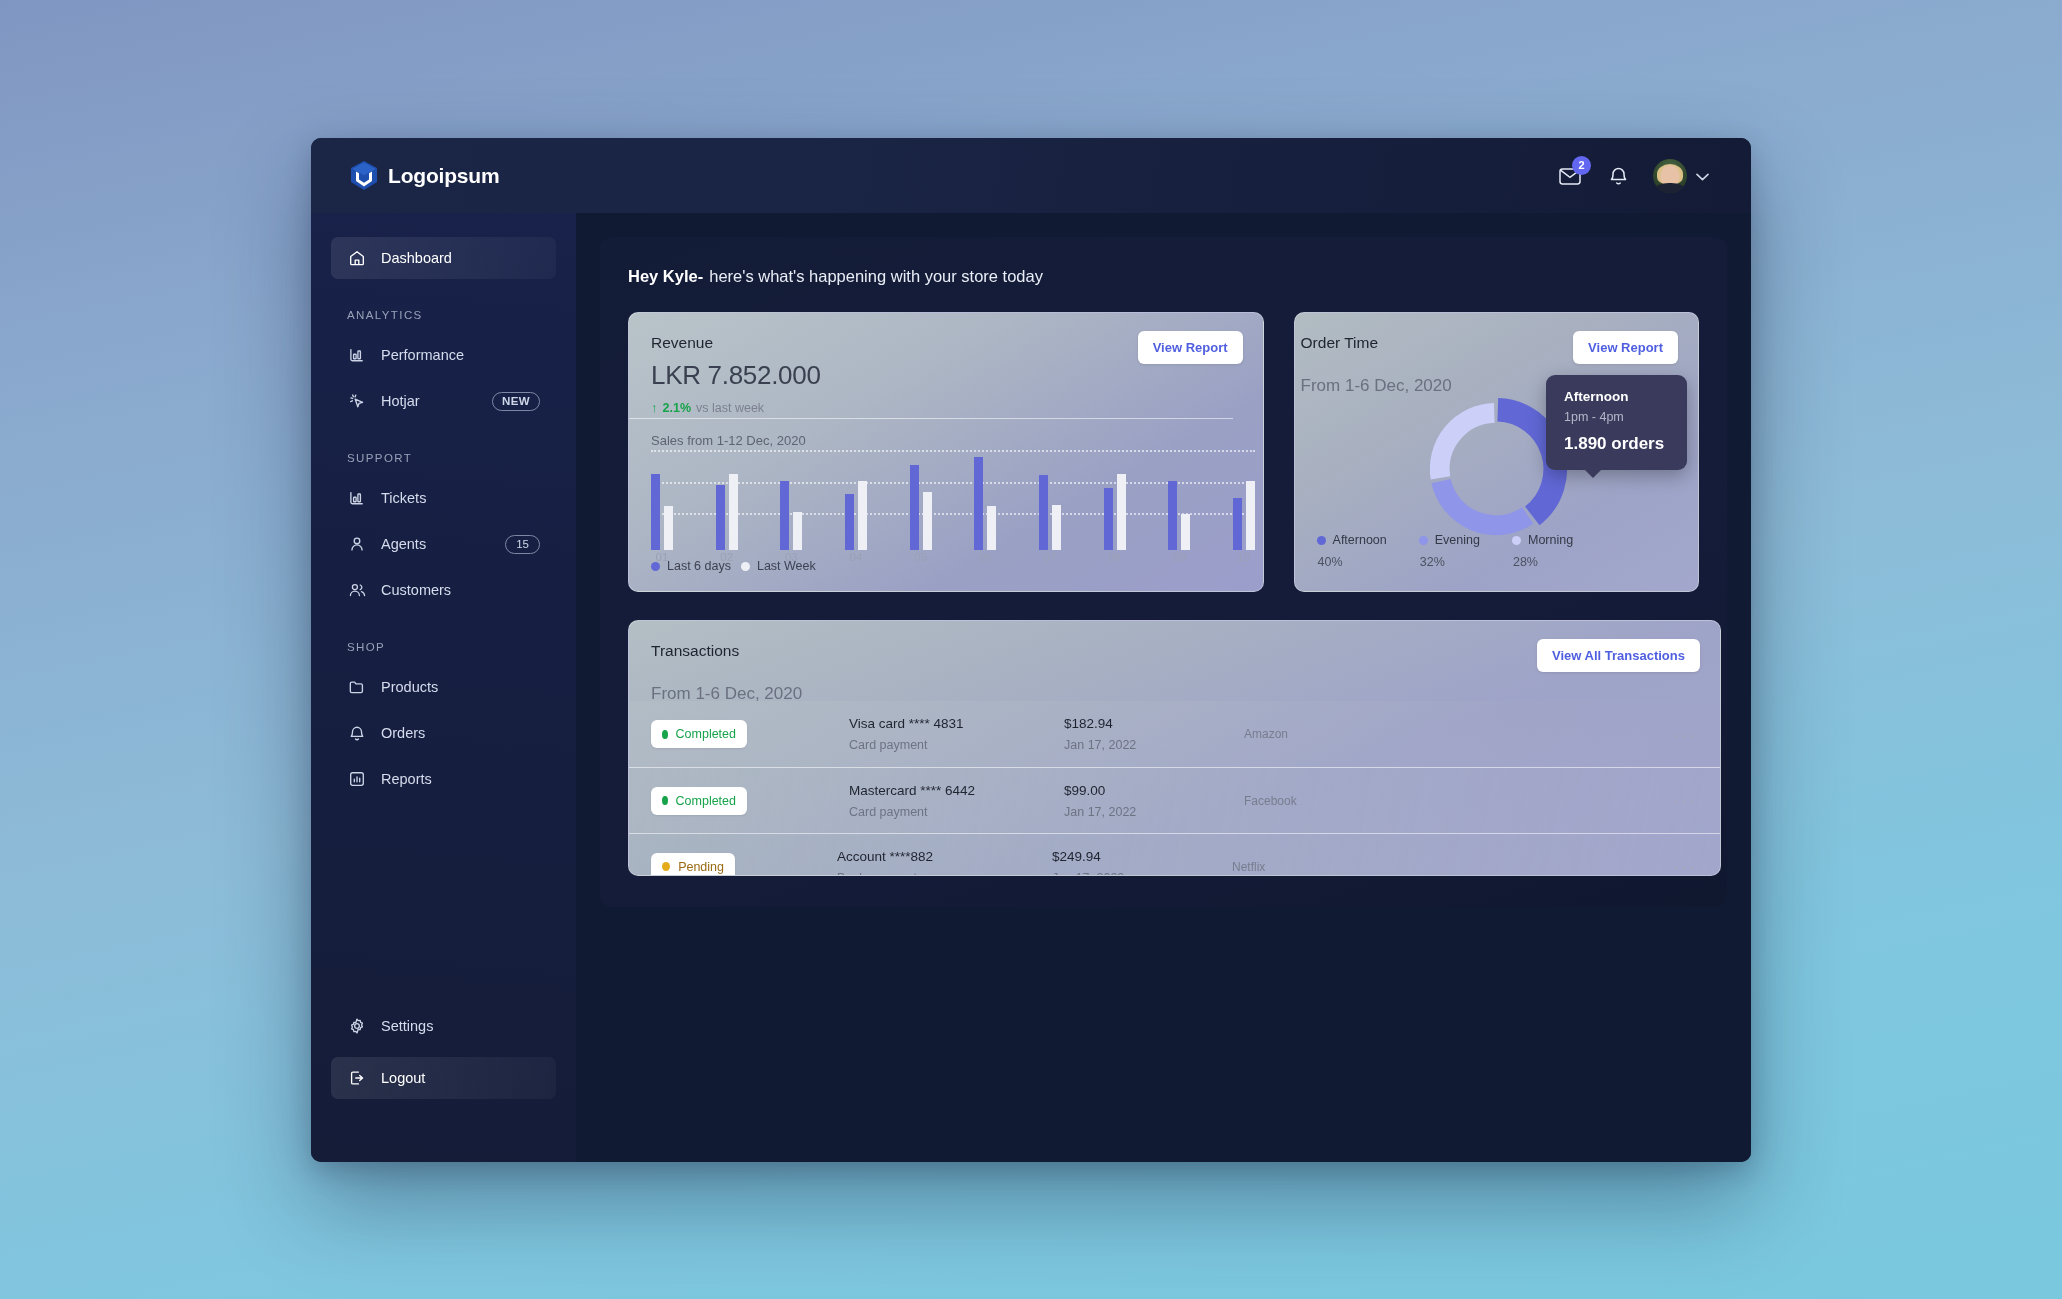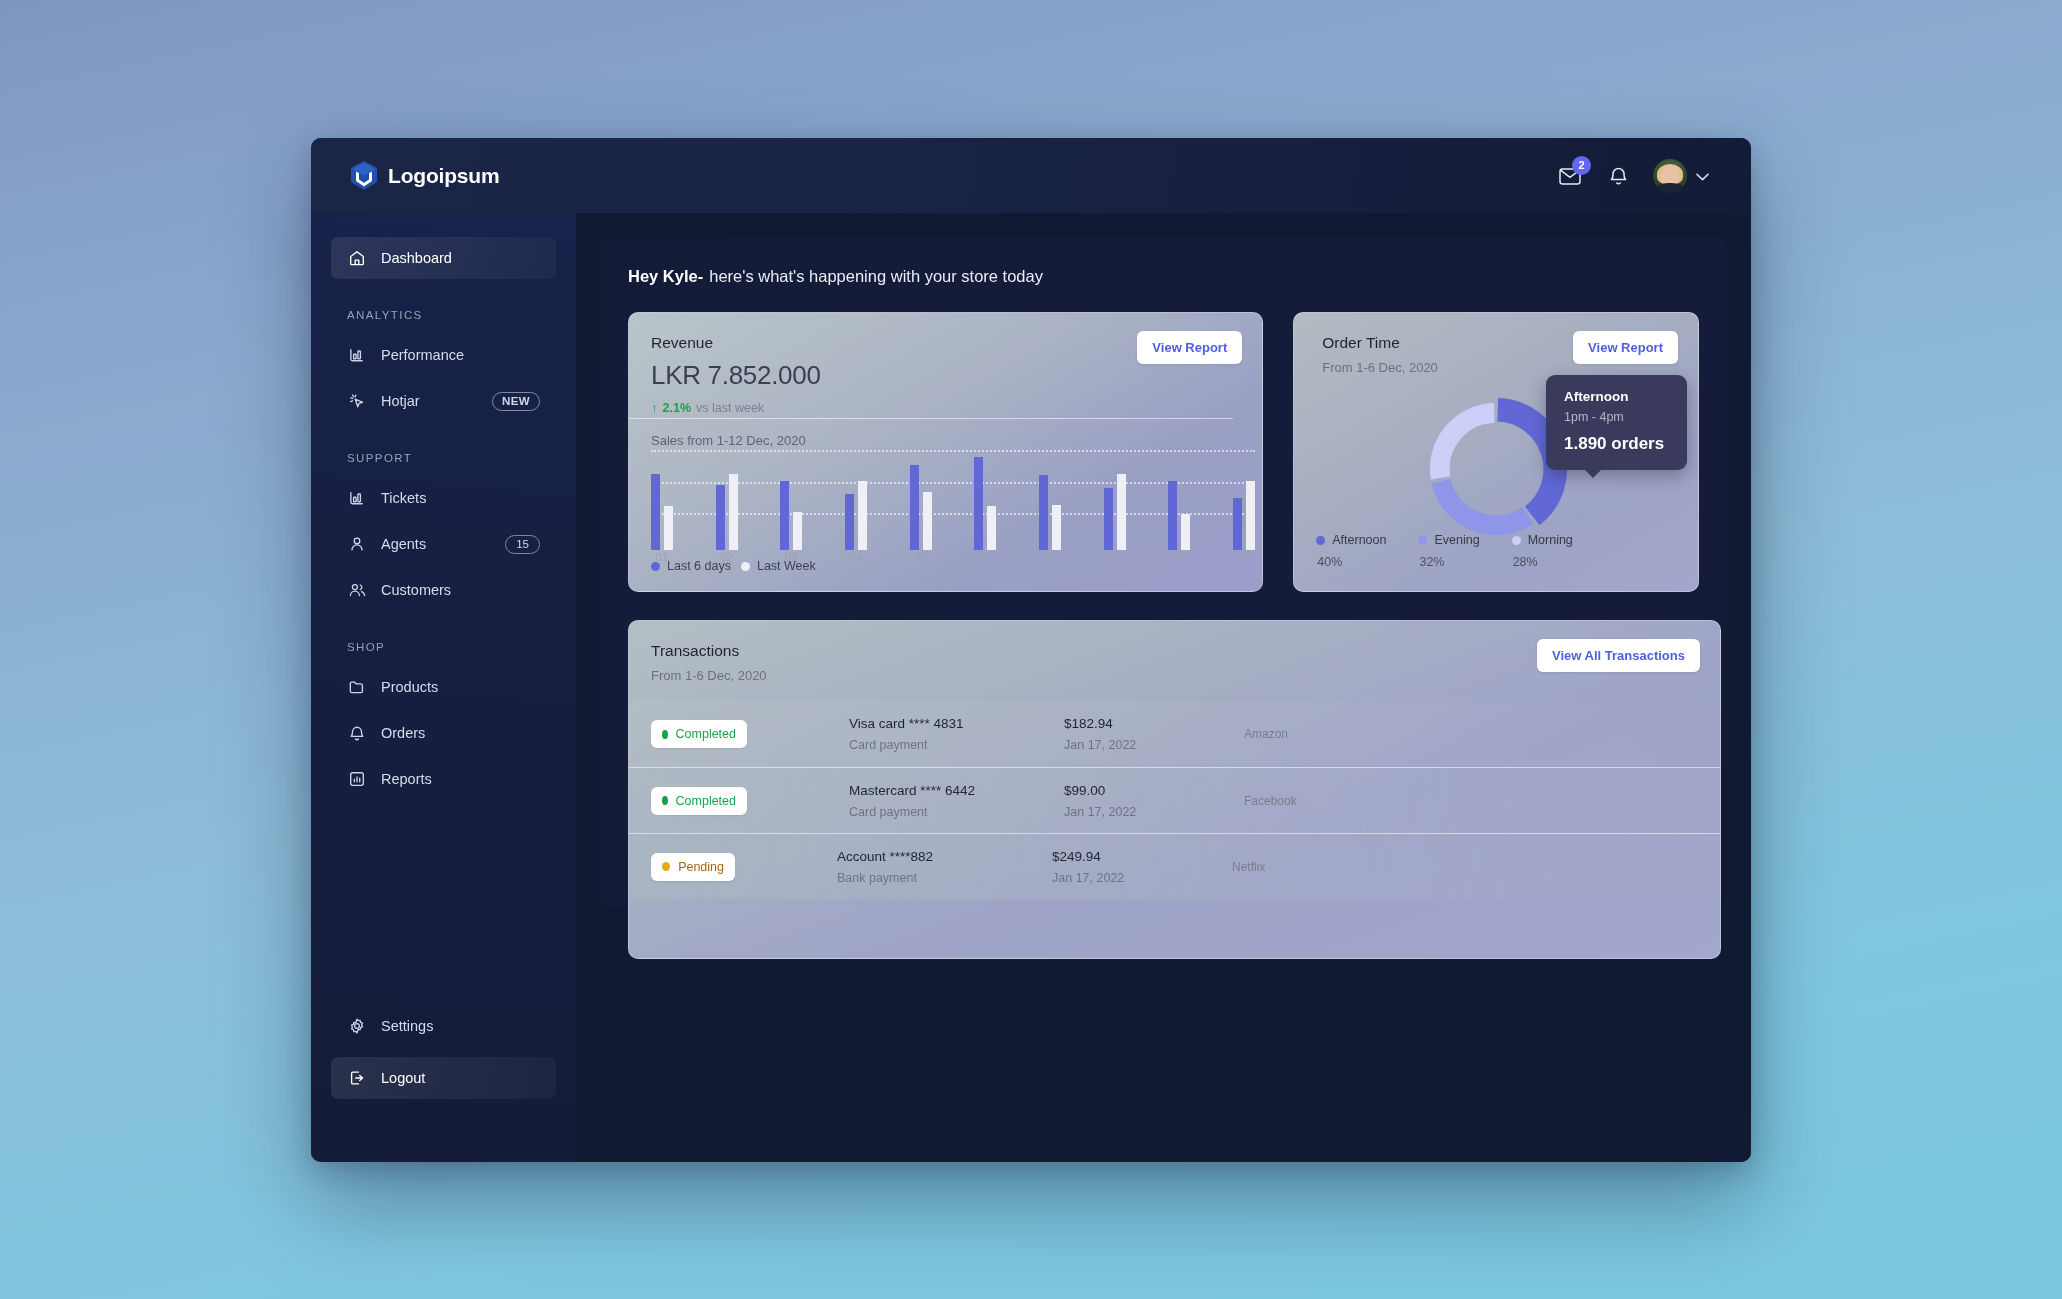--- a/index.html
+++ b/index.html
@@ -149,24 +149,24 @@
     overflow: hidden;
   }
   #revenue-card {
     width: 649px; height: 280px;
     background: linear-gradient(150deg, #b9c4c9 0%, #adb6c4 35%, #9aa0c4 70%, #9b9ecb 100%);
     padding: 21px 22px 0 22px;
   }
   #ordertime-card {
     width: 414px; height: 280px;
     background: linear-gradient(150deg, #b2bcc2 0%, #a8b0c0 35%, #9da3c6 72%, #a3a7cd 100%);
-    padding: 21px 22px 0 28px;
+    padding: 21px 22px 0 6px;
   }
   .card-title { font-size: 15.5px; color: #1f2430; font-weight: 400; }
-  .card-sub { font-size: 13px; color: #6b7080; margin-top: 8px; }
+  .card-sub { font-size: 17px; color: #6b7080; margin-top: 24px; }
   .btn-white {
     position: absolute; right: 20px; top: 18px;
     background: #ffffff; color: #4f5fe0;
     border: none; border-radius: 6px;
     font-size: 13px; font-weight: 700;
     padding: 9px 15px; cursor: pointer;
     font-family: "Liberation Sans", sans-serif;
     box-shadow: 0 1px 3px rgba(0,0,0,0.10);
   }
   #rev-amount { font-size: 26px; color: #3a4050; margin-top: 8px; letter-spacing: -0.3px; }
@@ -232,21 +232,21 @@
     position: absolute; left: 22px; bottom: 22px; right: 22px;
     display: flex; gap: 32px;
   }
   .dl-item { font-size: 0; }
   .dl-top { display: flex; align-items: center; gap: 7px; font-size: 12.5px; color: #343947; }
   .dl-pct { font-size: 12.5px; color: #4c5160; margin-top: 8px; padding-left: 1px; }
 
   
   #tx-card {
     margin-top: 28px;
-    width: 1093px; height: 339px;
+    width: 1093px; height: 256px;
     border-radius: 10px;
     border: 1px solid rgba(255,255,255,0.30);
     overflow: hidden;
     background: linear-gradient(160deg, #b3bec4 0%, #a8b1c2 30%, #9ea3c8 62%, #a3a6cd 100%);
     position: relative;
   }
   #tx-head { padding: 21px 22px 0 22px; position: relative; }
   #tx-rows { position: absolute; left: 0; top: 80px; width: 100%; }
   .tx-row {
     height: 66px; display: flex; align-items: center;

